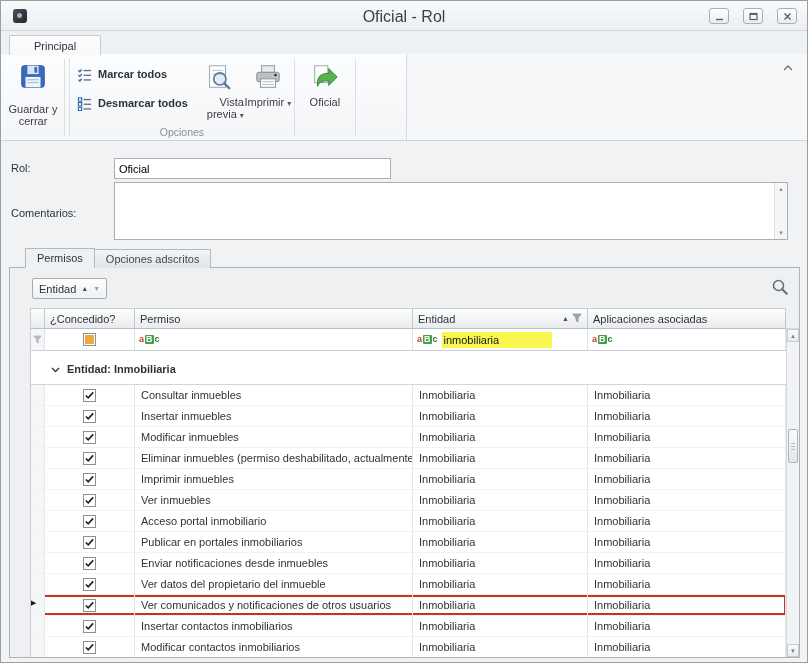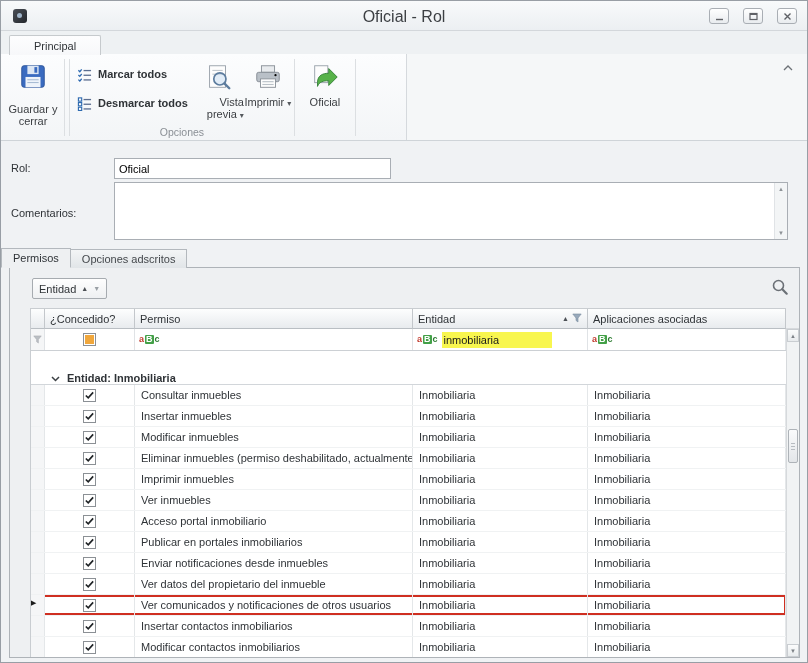--- a/index.html
+++ b/index.html
@@ -53,21 +53,21 @@
                background:#fff; font-family:inherit; font-size:11px; padding:0 4px; }
   .lbl-com { position:absolute; left:10px; top:66px; }
   .com-wrap { position:absolute; left:113px; top:41px; width:674px; height:58px; border:1px solid #a9aeb4; background:#fff; }
   .com-text { position:absolute; inset:0; right:13px; border:none; resize:none; font-family:inherit; font-size:11px; padding:2px 4px; outline:none; }
   .com-rail { position:absolute; top:0; bottom:0; right:0; width:13px; background:#f3f5f6; border-left:1px solid #e0e3e6; }
   .rail-arrow { position:absolute; left:0; right:0; height:12px; display:flex; align-items:center; justify-content:center;
                 font-size:6px; color:#8d9296; }
   .rail-arrow.up { top:0; } .rail-arrow.down { bottom:0; }
 
   
-  .tabstrip { position:absolute; top:247px; left:0; height:20px; display:flex; z-index:3;justify-content:flex-end; }
+  .tabstrip { position:absolute; top:247px; left:24px; height:20px; display:flex; z-index:3;justify-content:flex-end; }
   .tab { height:20px; padding:0 11px; display:flex; align-items:center; border:1px solid #b3b8bd; cursor:default; }
   .tab.active { background:#eef0f2; border-bottom:1px solid #eef0f2; }
   .tab.inactive { background:linear-gradient(#f3f5f6,#e1e5e8); border-left:none; height:19px; margin-top:1px; border-bottom:none; color:#44484c; }
 
   
   .panel { position:absolute; top:266px; left:8px; width:791px; height:391px; border:1px solid #aeb3b8; background:#eef0f2; }
   .groupby-bar { position:absolute; top:0; left:0; right:0; height:40px; }
   .groupby-btn { position:absolute; left:22px; top:10px; height:21px; display:flex; align-items:center; gap:5px;
                  padding:0 6px; background:linear-gradient(#fefefe,#eef0f2); border:1px solid #a6abb0; border-radius:2px; cursor:default; }
   .sort-up { font-size:7px; color:#4c5055; }
@@ -94,21 +94,21 @@
   .abc .b { color:#fff; background:#43a047; padding:0 1px; border-radius:1px; margin:0 1px; }
   .abc .c { color:#2e7d32; }
   .hl { background:#f8f64f; padding:2px 2px; min-width:110px; margin-left:4px; display:inline-block; color:#17181a; }
 
   .checkbox { width:13px; height:13px; border:1px solid #8b9095; background:#fff;
               display:flex; align-items:center; justify-content:center; }
   .cb-center { margin:0 auto; }
   .cb-ind-fill { width:9px; height:9px; background:#f0a73c; }
 
   .spacer-row { height:12px; background:#fff; }
-  .group-row { height:22px; display:flex; align-items:flex-end; gap:7px; background:#fff;
+  .group-row { height:22px; display:flex; align-items:flex-start; gap:7px; background:#fff;
                border-bottom:1px solid #d2d6da; font-weight:bold; padding-left:20px; cursor:default; }
 
   .grid-row { display:flex; height:21px; background:#fff; border-bottom:1px solid #f0f2f3; position:relative; }
   .grid-row .cell { border-right:1px solid #e4e7e9; display:flex; align-items:center; padding:0 6px; overflow:hidden; white-space:nowrap; }
   .grid-row .ind { width:14px; flex:none; padding:0; justify-content:center; border-right:1px solid #e4e7e9; background:#f5f6f7; }
   .grid-row .conc { width:90px; flex:none; justify-content:center; }
   .grid-row .perm { width:278px; flex:none; }
   .grid-row .ent { width:175px; flex:none; }
   .grid-row .apps { flex:1; }
   .sel-arrow { font-size:7px; color:#1c1c1c; visibility:hidden; }

